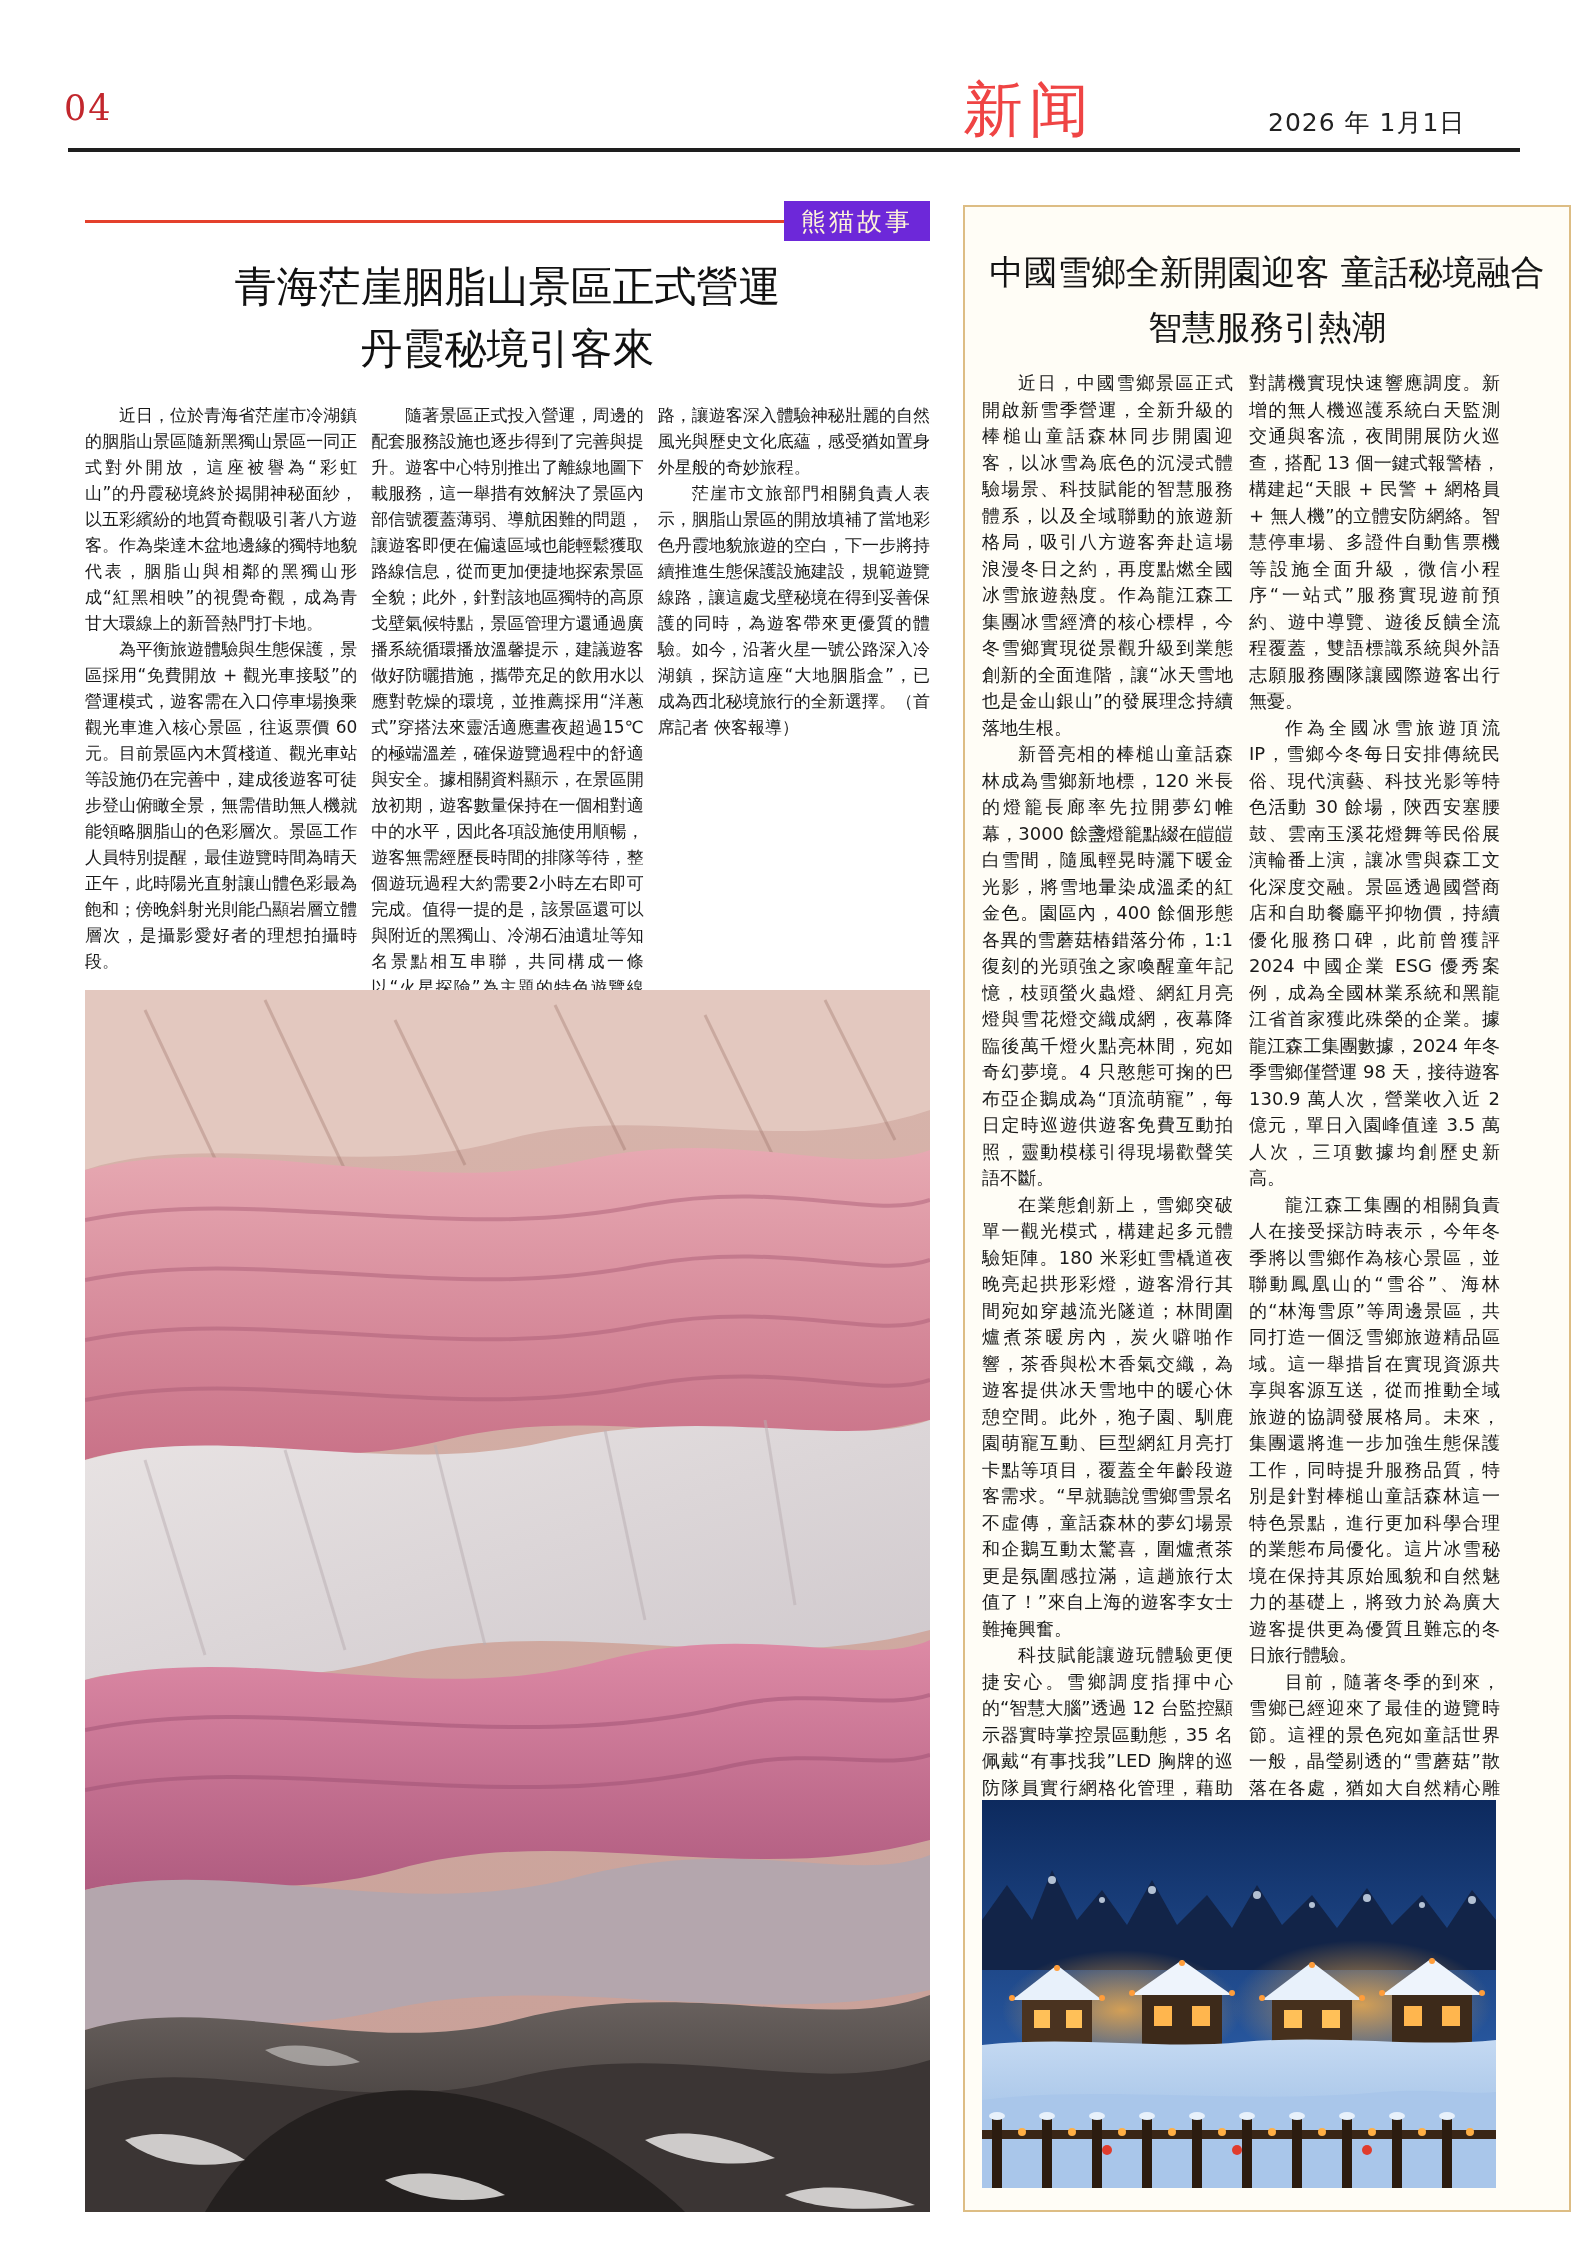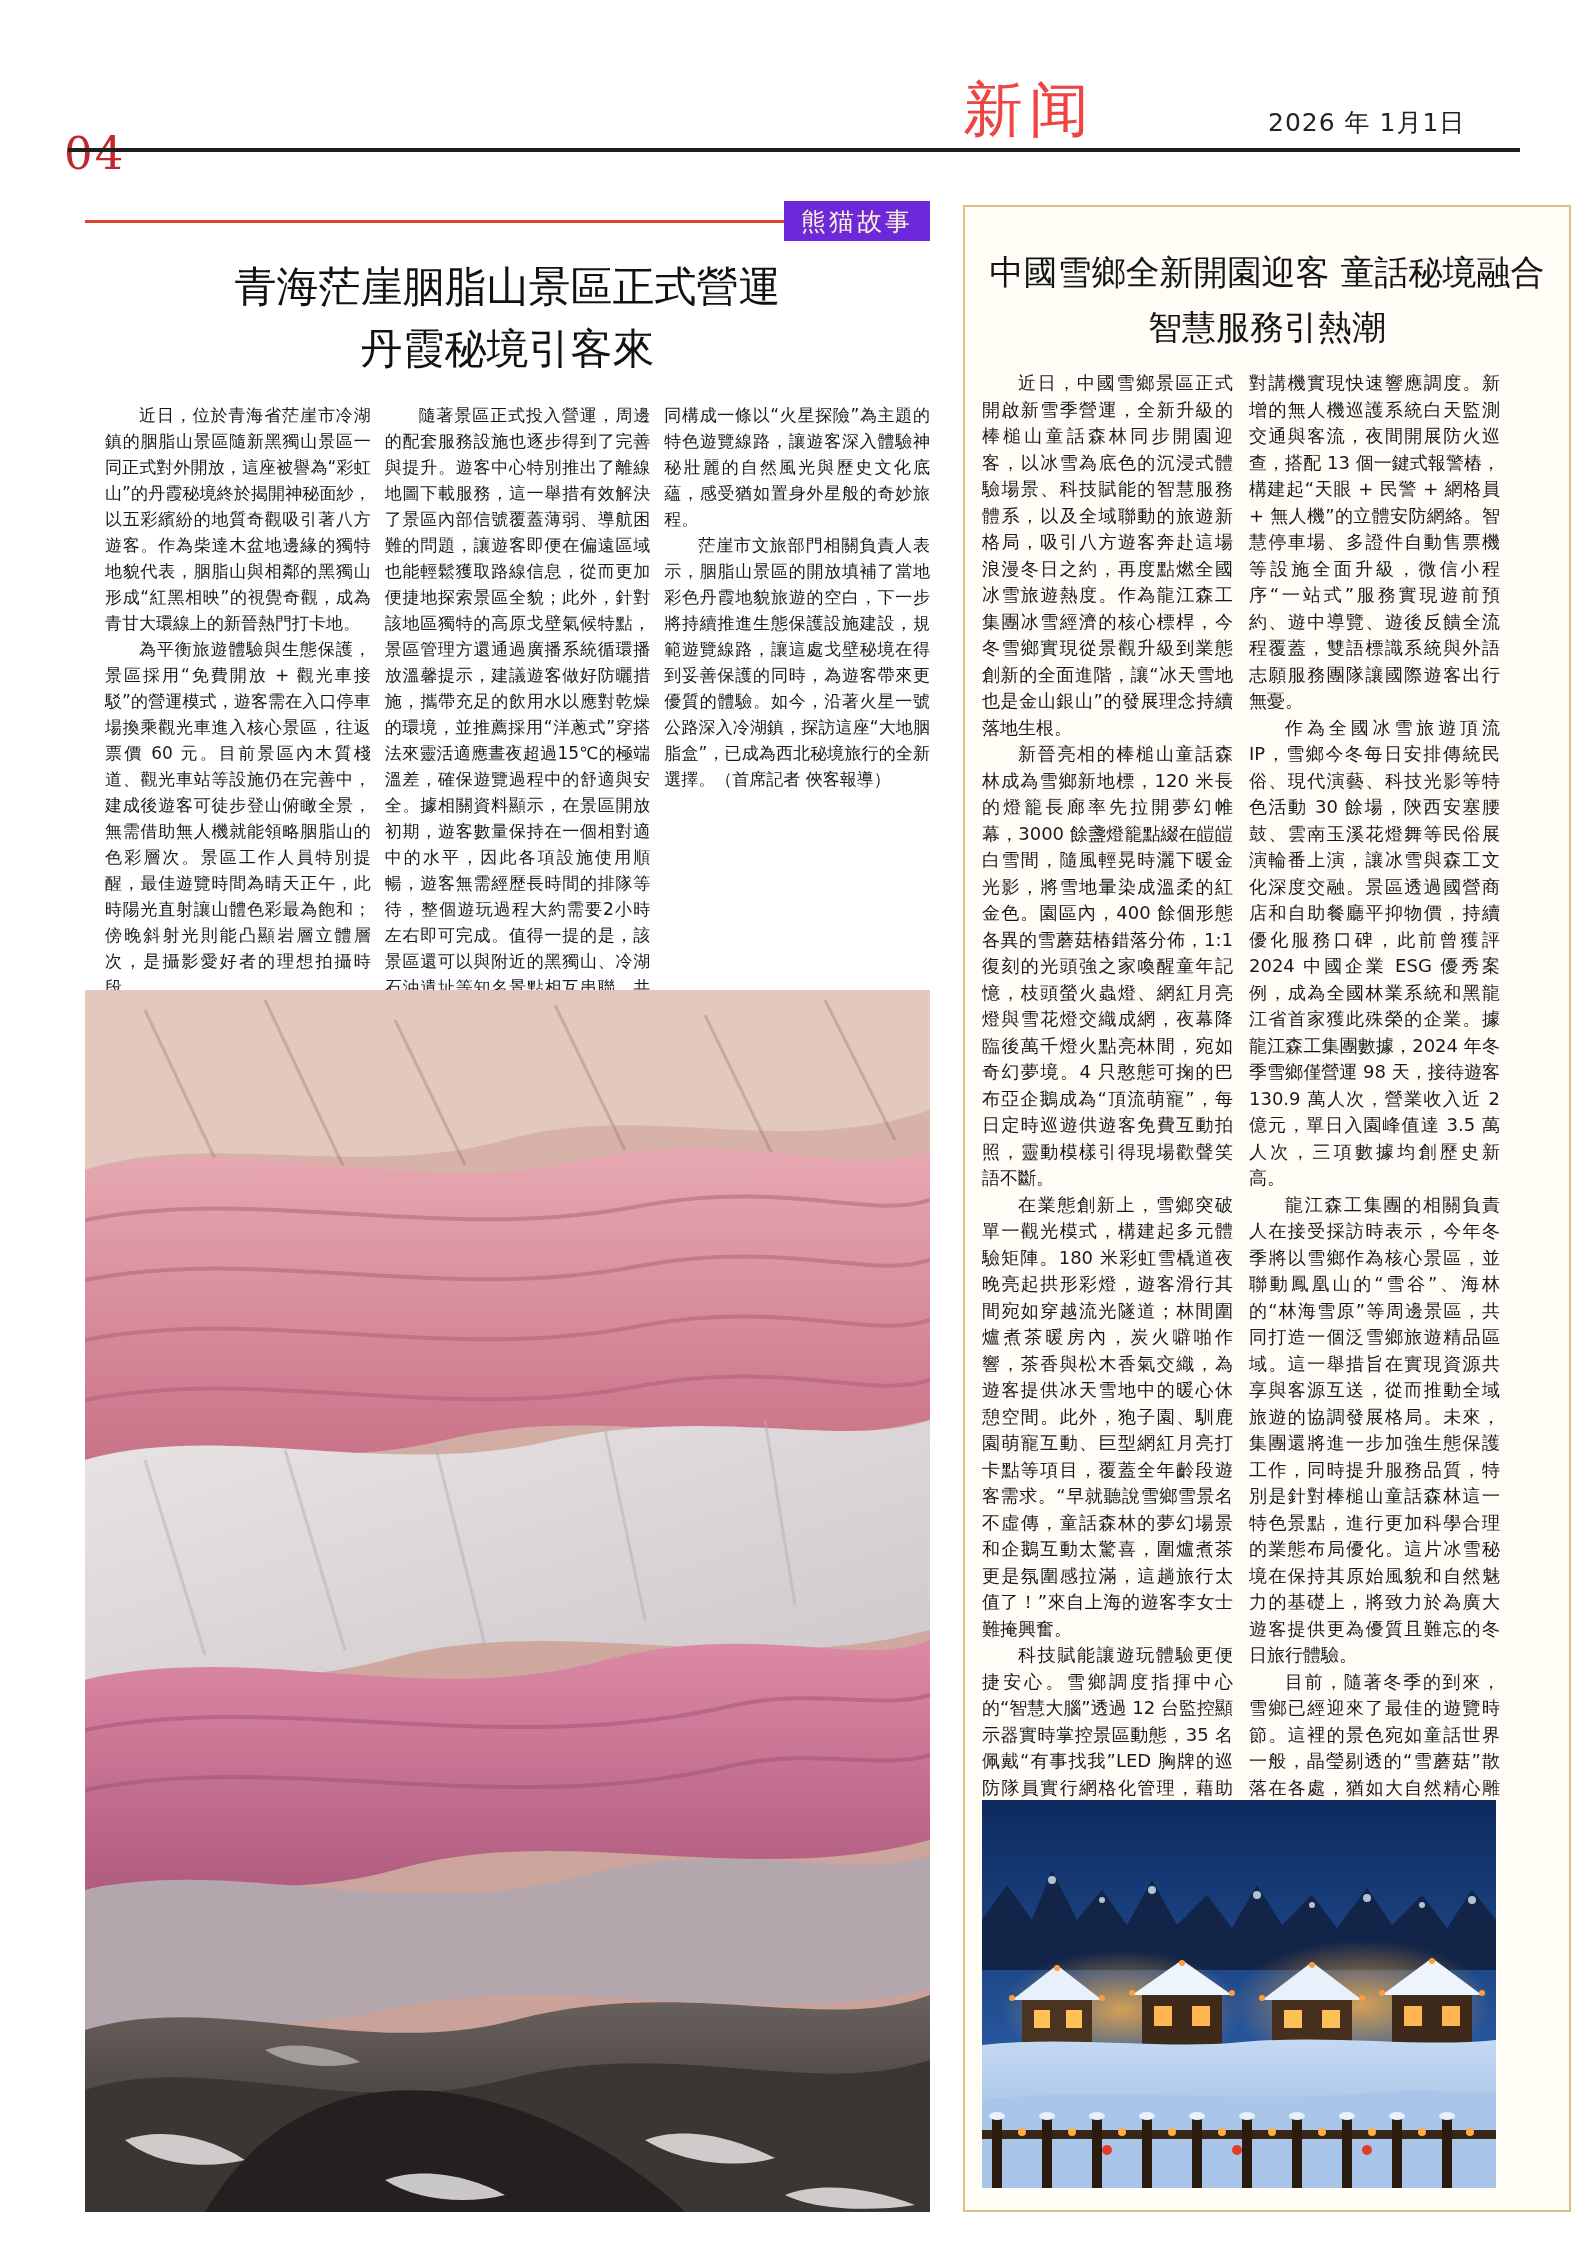--- a/index.html
+++ b/index.html
@@ -3,37 +3,37 @@
 <meta charset="utf-8">
 <style>
   html,body{margin:0;padding:0;background:#e9e9e9;}
   .page{
     position:relative;width:1588px;height:2245px;margin:0 auto;
     background:#ffffff;overflow:hidden;
     font-family:"DejaVu Sans","Liberation Sans",sans-serif;color:#1c1c1c;
   }
   
   .page-num{position:absolute;left:64px;top:88px;font-family:"DejaVu Serif","Liberation Serif",serif;
-    font-size:45px;color:#c2272d;font-weight:400;letter-spacing:2px;margin-top:39px;}
+    font-size:35px;color:#c2272d;font-weight:400;letter-spacing:2px;}
   .section-title{position:absolute;left:963px;top:70px;width:560px;text-align:left;
     font-size:60px;color:#ef4444;font-weight:500;letter-spacing:6px;}
   .page-date{position:absolute;left:1268px;top:106px;font-size:25px;color:#222;letter-spacing:1px;}
   .header-rule{position:absolute;left:68px;top:148px;width:1452px;height:4px;background:#1e1e1e;}
   
   .left-article{position:absolute;left:85px;top:200px;width:845px;}
   .rule-tag-row{display:flex;align-items:center;height:42px;}
   .red-rule{flex:1;height:3px;background:#e4402c;}
   .story-tag{width:146px;height:40px;background:#6d28d9;color:#fdf3d8;
     display:flex;align-items:center;justify-content:center;
     font-size:25px;letter-spacing:3px;font-weight:500;}
   .l-title{margin-top:14px;text-align:center;font-size:42px;line-height:62px;
     font-weight:500;color:#111;}
   .l-body{margin-top:22px;height:604px;overflow:hidden;
     column-count:3;column-gap:14px;column-fill:auto;
-    font-size:17px;line-height:26px;text-align:justify;color:#191919;margin-left:20px;}
+    font-size:17px;line-height:26px;text-align:justify;color:#191919;}
   .l-body p,.r-body p{margin:0;text-indent:2em;}
   .left-photo{position:absolute;left:85px;top:990px;width:845px;height:1222px;display:block;}
   
   .right-box{position:absolute;left:963px;top:205px;width:608px;height:2007px;
     border:2px solid #ddbd84;background:#fffdf6;box-sizing:border-box;}
   .r-title{margin-top:38px;text-align:center;font-size:34px;line-height:55px;
     font-weight:500;color:#141414;}
   .r-body{position:absolute;left:17px;top:163px;width:518px;height:1440px;overflow:hidden;
     column-count:2;column-gap:16px;column-fill:auto;
     font-size:18px;line-height:26.5px;text-align:justify;color:#191919;}

